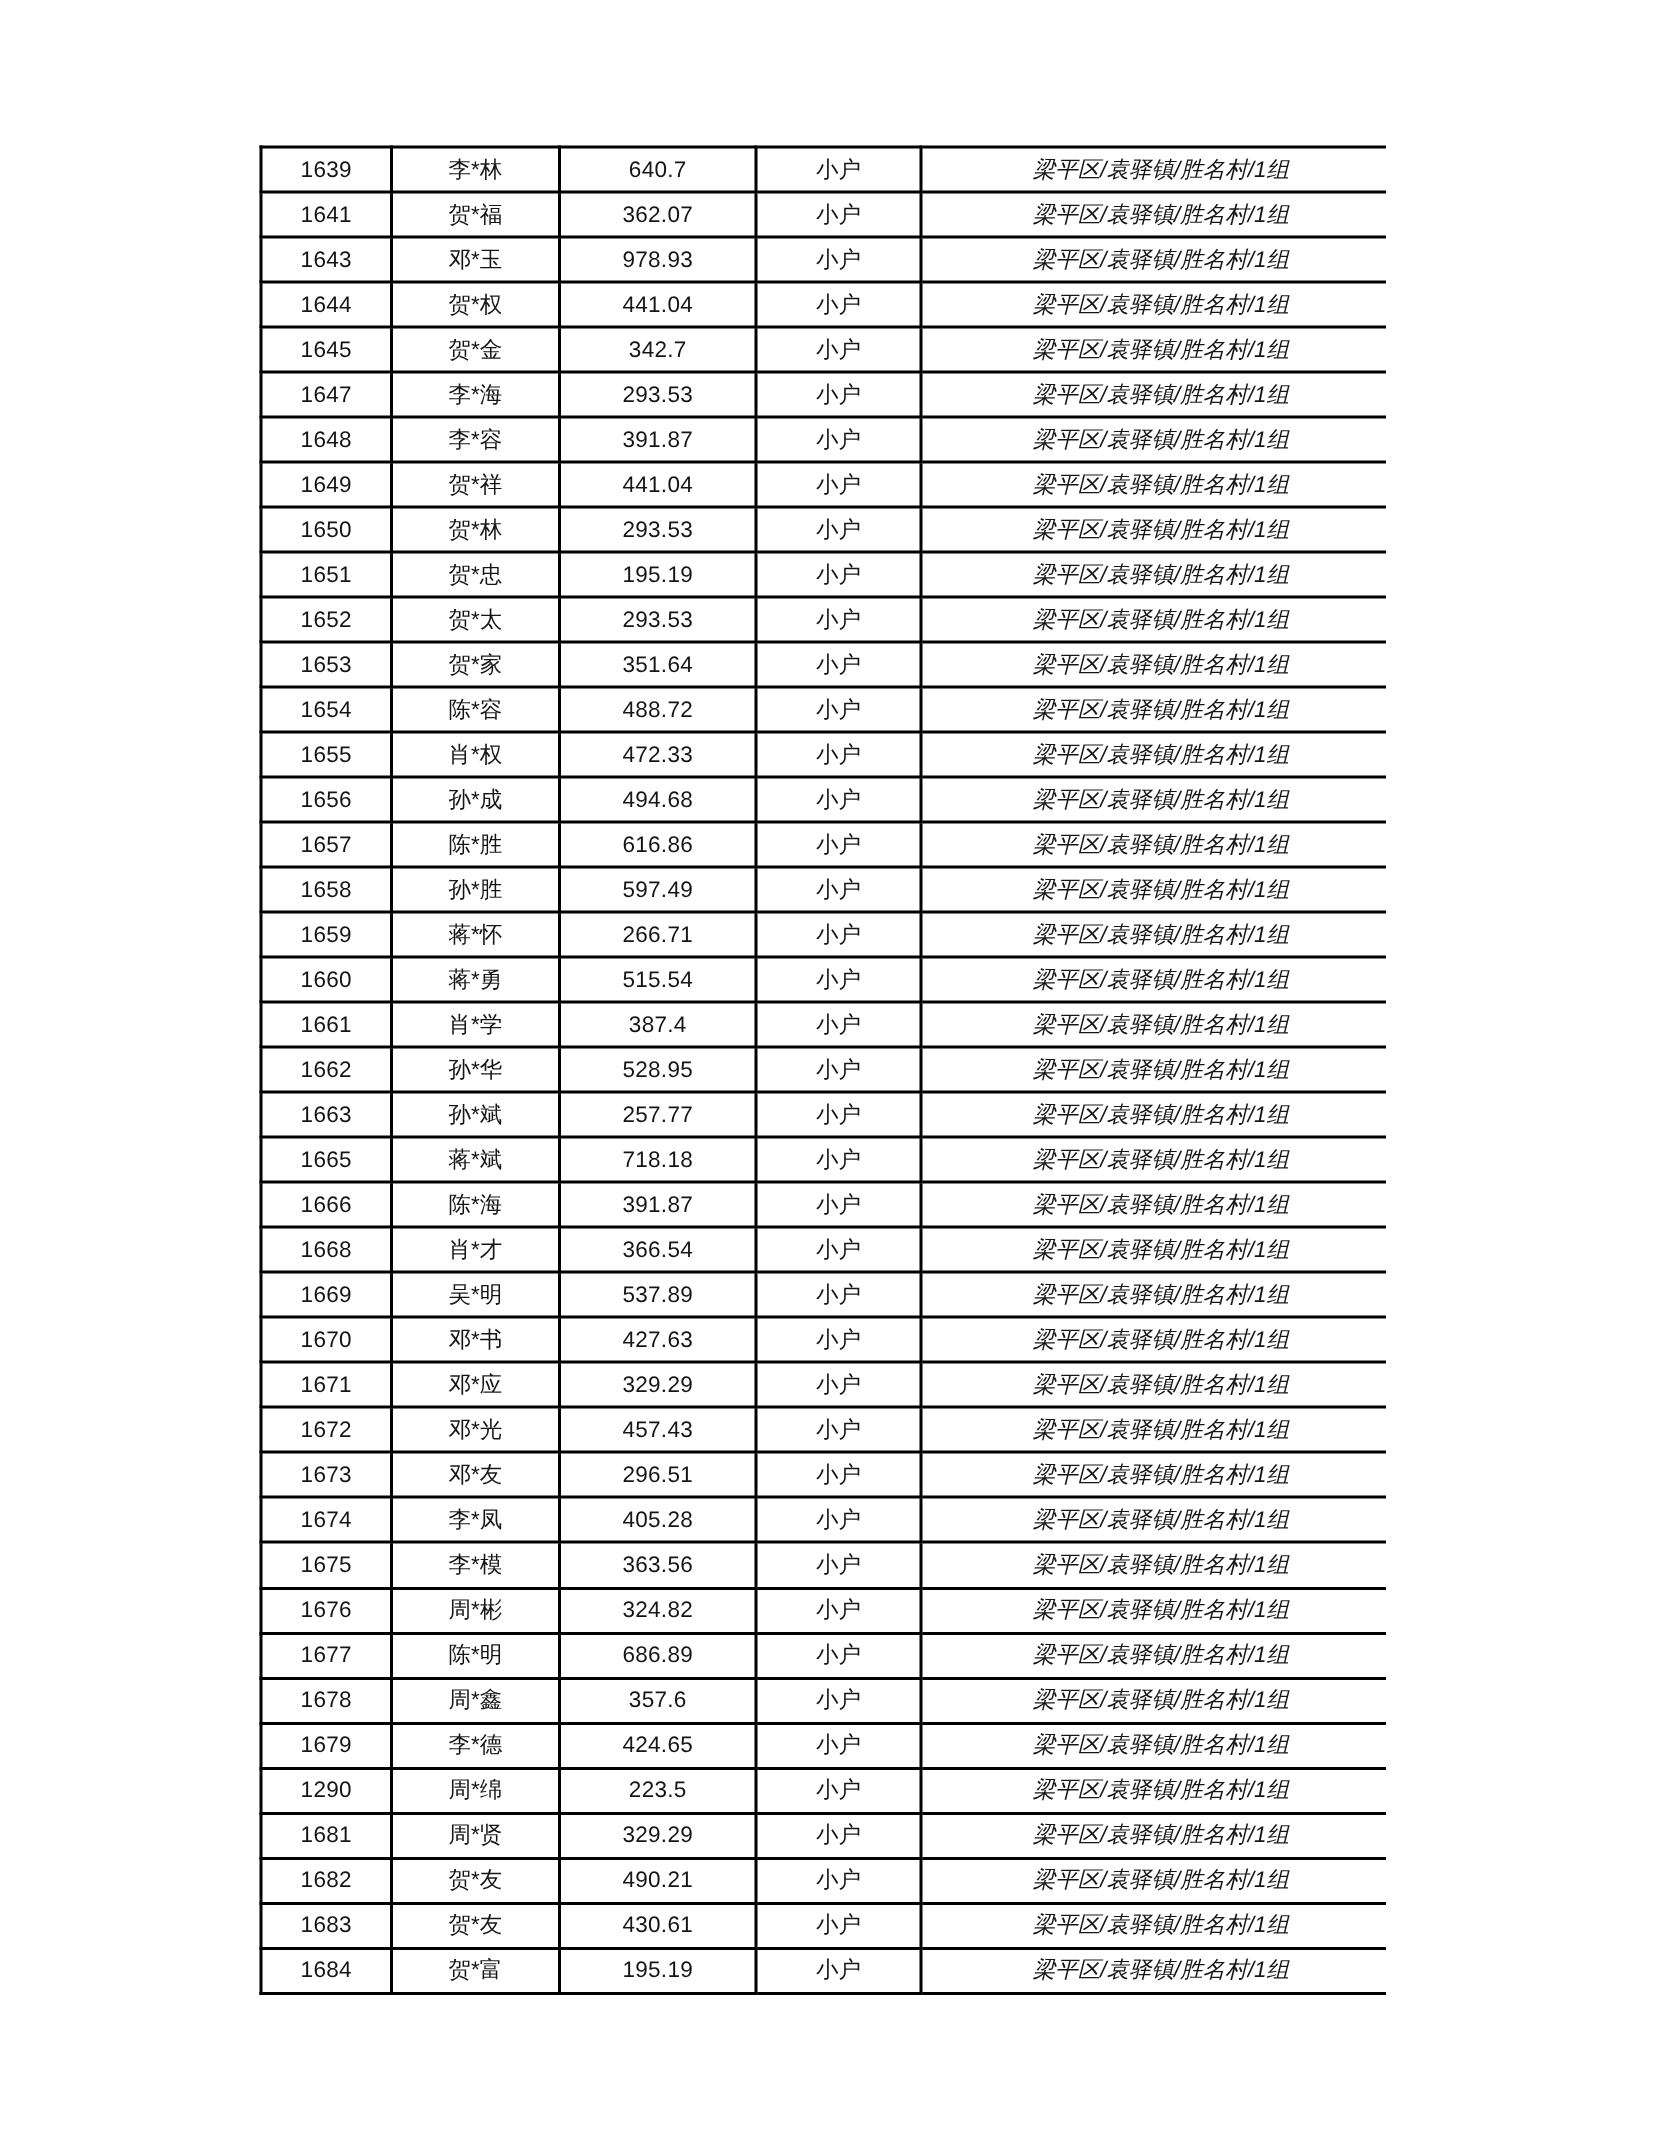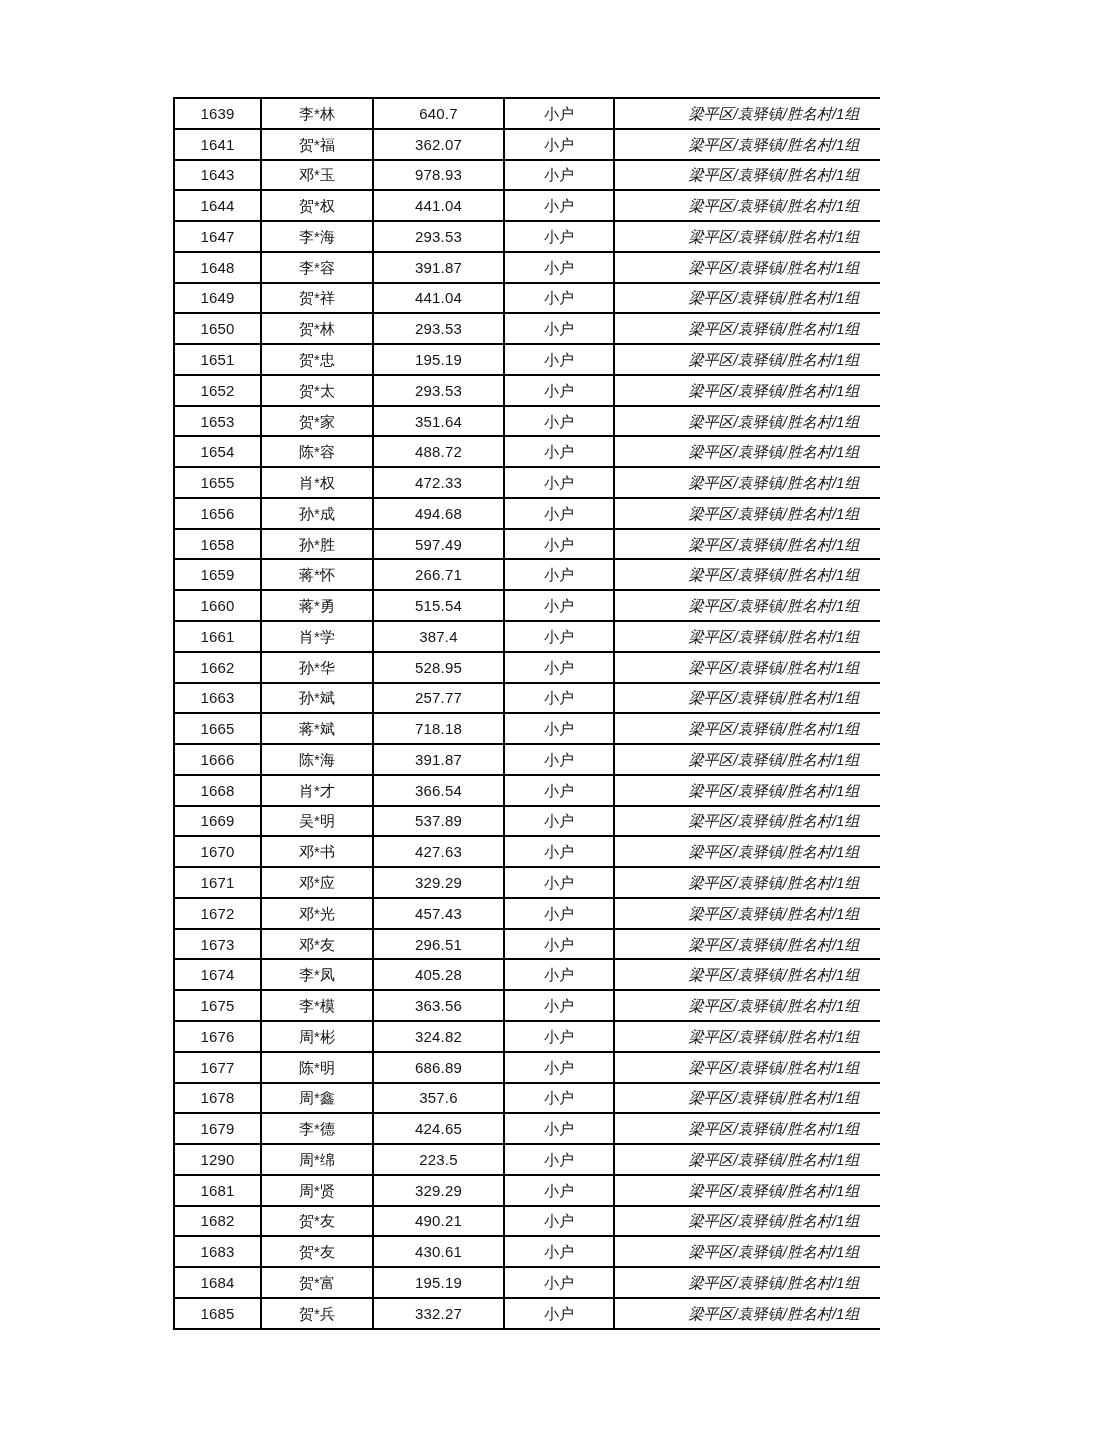--- a/index.html
+++ b/index.html
@@ -7,20 +7,21 @@
     padding: 0;
     background: #ffffff;
   }
   .page {
     position: relative;
     width: 880px;
     height: 1429px;
     background: #ffffff;
     overflow: hidden;
     font-family: "Liberation Sans", "DejaVu Sans", sans-serif;
+    padding-left: 44px;
   }
   table.data-table {
     position: absolute;
     left: 173px;
     top: 97px;
     width: 760px;
     height: 1233px;
     border-collapse: collapse;
     table-layout: fixed;
   }
@@ -79,20 +80,27 @@
           <td class="cell-location">梁平区/袁驿镇/胜名村/1组</td>
         </tr>
         <tr>
           <td class="cell-id">1644</td>
           <td class="cell-name">贺*权</td>
           <td class="cell-amount">441.04</td>
           <td class="cell-category">小户</td>
           <td class="cell-location">梁平区/袁驿镇/胜名村/1组</td>
         </tr>
         <tr>
+          <td class="cell-id">1645</td>
+          <td class="cell-name">贺*金</td>
+          <td class="cell-amount">342.7</td>
+          <td class="cell-category">小户</td>
+          <td class="cell-location">梁平区/袁驿镇/胜名村/1组</td>
+        </tr>
+        <tr>
           <td class="cell-id">1647</td>
           <td class="cell-name">李*海</td>
           <td class="cell-amount">293.53</td>
           <td class="cell-category">小户</td>
           <td class="cell-location">梁平区/袁驿镇/胜名村/1组</td>
         </tr>
         <tr>
           <td class="cell-id">1648</td>
           <td class="cell-name">李*容</td>
           <td class="cell-amount">391.87</td>
@@ -149,20 +157,27 @@
           <td class="cell-location">梁平区/袁驿镇/胜名村/1组</td>
         </tr>
         <tr>
           <td class="cell-id">1656</td>
           <td class="cell-name">孙*成</td>
           <td class="cell-amount">494.68</td>
           <td class="cell-category">小户</td>
           <td class="cell-location">梁平区/袁驿镇/胜名村/1组</td>
         </tr>
         <tr>
+          <td class="cell-id">1657</td>
+          <td class="cell-name">陈*胜</td>
+          <td class="cell-amount">616.86</td>
+          <td class="cell-category">小户</td>
+          <td class="cell-location">梁平区/袁驿镇/胜名村/1组</td>
+        </tr>
+        <tr>
           <td class="cell-id">1658</td>
           <td class="cell-name">孙*胜</td>
           <td class="cell-amount">597.49</td>
           <td class="cell-category">小户</td>
           <td class="cell-location">梁平区/袁驿镇/胜名村/1组</td>
         </tr>
         <tr>
           <td class="cell-id">1659</td>
           <td class="cell-name">蒋*怀</td>
           <td class="cell-amount">266.71</td>
@@ -320,25 +335,18 @@
           <td class="cell-id">1683</td>
           <td class="cell-name">贺*友</td>
           <td class="cell-amount">430.61</td>
           <td class="cell-category">小户</td>
           <td class="cell-location">梁平区/袁驿镇/胜名村/1组</td>
         </tr>
         <tr>
           <td class="cell-id">1684</td>
           <td class="cell-name">贺*富</td>
           <td class="cell-amount">195.19</td>
-          <td class="cell-category">小户</td>
-          <td class="cell-location">梁平区/袁驿镇/胜名村/1组</td>
-        </tr>
-        <tr>
-          <td class="cell-id">1685</td>
-          <td class="cell-name">贺*兵</td>
-          <td class="cell-amount">332.27</td>
           <td class="cell-category">小户</td>
           <td class="cell-location">梁平区/袁驿镇/胜名村/1组</td>
         </tr>
       </tbody>
   </table>
 </div>
 
 </body></html>

